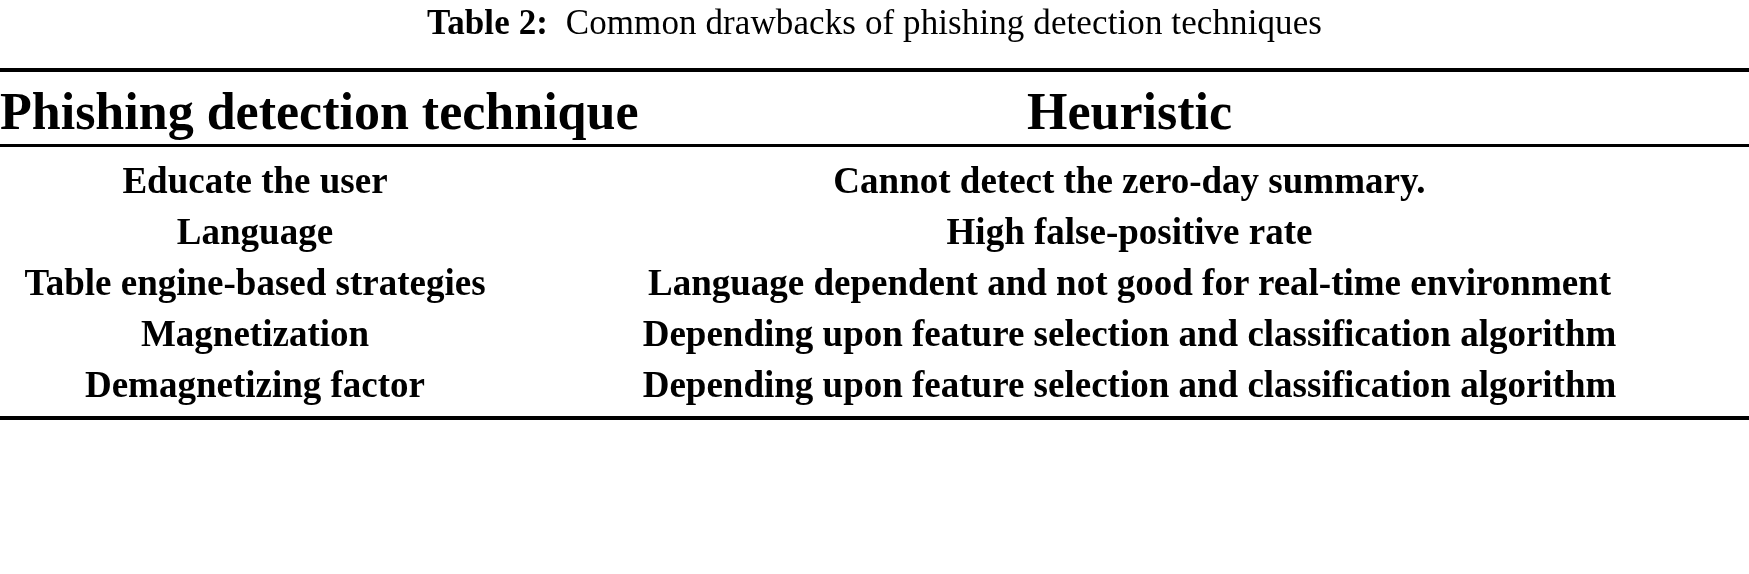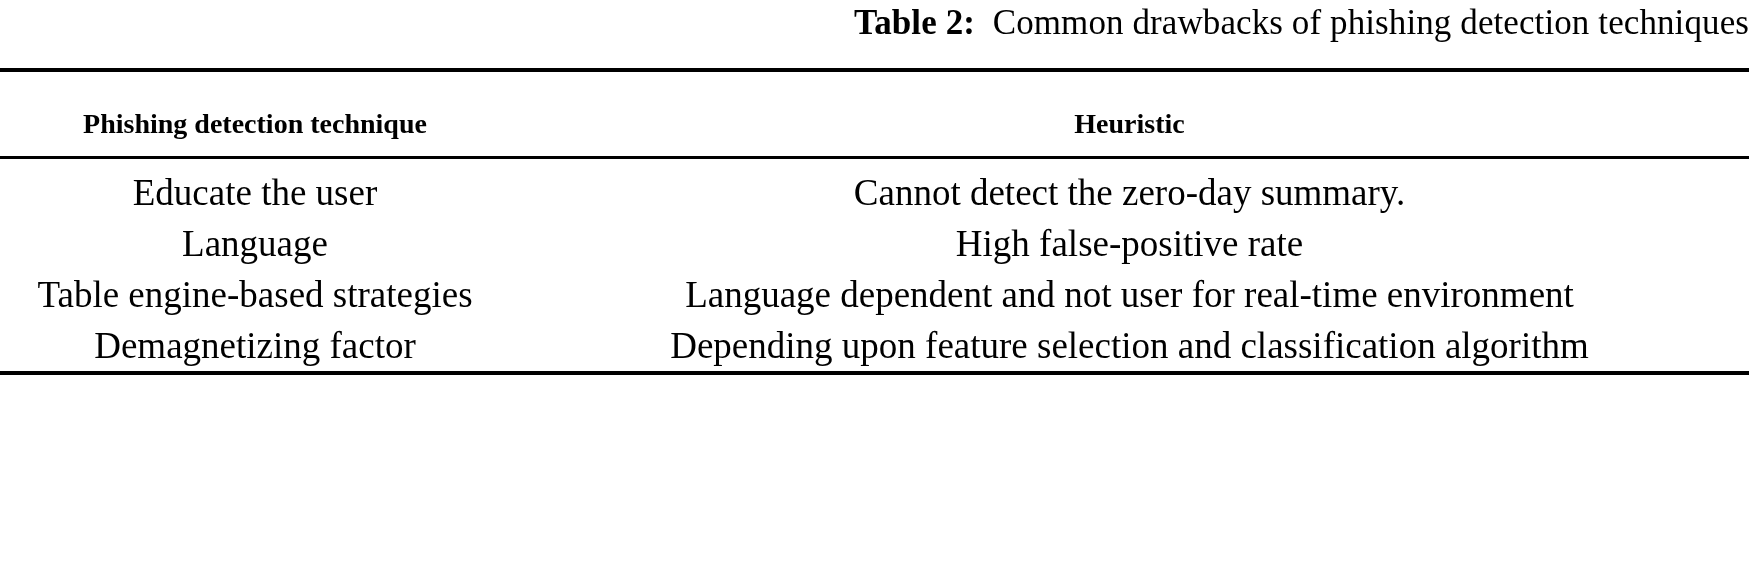--- a/index.html
+++ b/index.html
@@ -19,21 +19,21 @@
   .table-figure {
     width: 1749px;
     height: 574px;
     position: relative;
     box-sizing: border-box;
   }
 
   
   .caption {
     width: 100%;
-    text-align: right;
+    text-align: center;
     font-size: 35px;
     line-height: 42px;
     padding-top: 2px;
     white-space: nowrap;
     letter-spacing: 0.1px;
   }
   .caption .caption-label {
     font-weight: bold;
   }
   .caption .caption-text {
@@ -70,36 +70,37 @@
     padding: 0;
     margin: 0;
     text-align: center;
     vertical-align: middle;
     white-space: nowrap;
     overflow: visible;
   }
 
   table.data-table thead th {
     font-weight: bold;
-    font-size: 28px;
+    font-size: 52px;
     line-height: 46px;
     height: 64px;
-    padding-top: 20px;
+    padding-top: 8px;
   }
 
   table.data-table tbody td {
-    font-weight: normal;
+    font-weight: bold;
     font-size: 37px;
     line-height: 44px;
     height: 51px;
   }
   table.data-table tbody tr:first-child td {
     padding-top: 8px;
   }
   table.data-table tbody tr:last-child td {
+    padding-bottom: 6px;
   }
 
   .cell-text {
     display: block;
   }
 </style>
 </head>
 <body>
 
 <div class="table-figure">
@@ -145,21 +146,29 @@
           </td>
         <td>
             <span class="cell-text">High false-positive rate</span>
           </td>
       </tr>
       <tr>
         <td>
             <span class="cell-text">Table engine-based strategies</span>
           </td>
         <td>
-            <span class="cell-text">Language dependent and not user for real-time environment</span>
+            <span class="cell-text">Language dependent and not good for real-time environment</span>
+          </td>
+      </tr>
+      <tr>
+        <td>
+            <span class="cell-text">Magnetization</span>
+          </td>
+        <td>
+            <span class="cell-text">Depending upon feature selection and classification algorithm</span>
           </td>
       </tr>
       <tr>
         <td>
             <span class="cell-text">Demagnetizing factor</span>
           </td>
         <td>
             <span class="cell-text">Depending upon feature selection and classification algorithm</span>
           </td>
       </tr>

